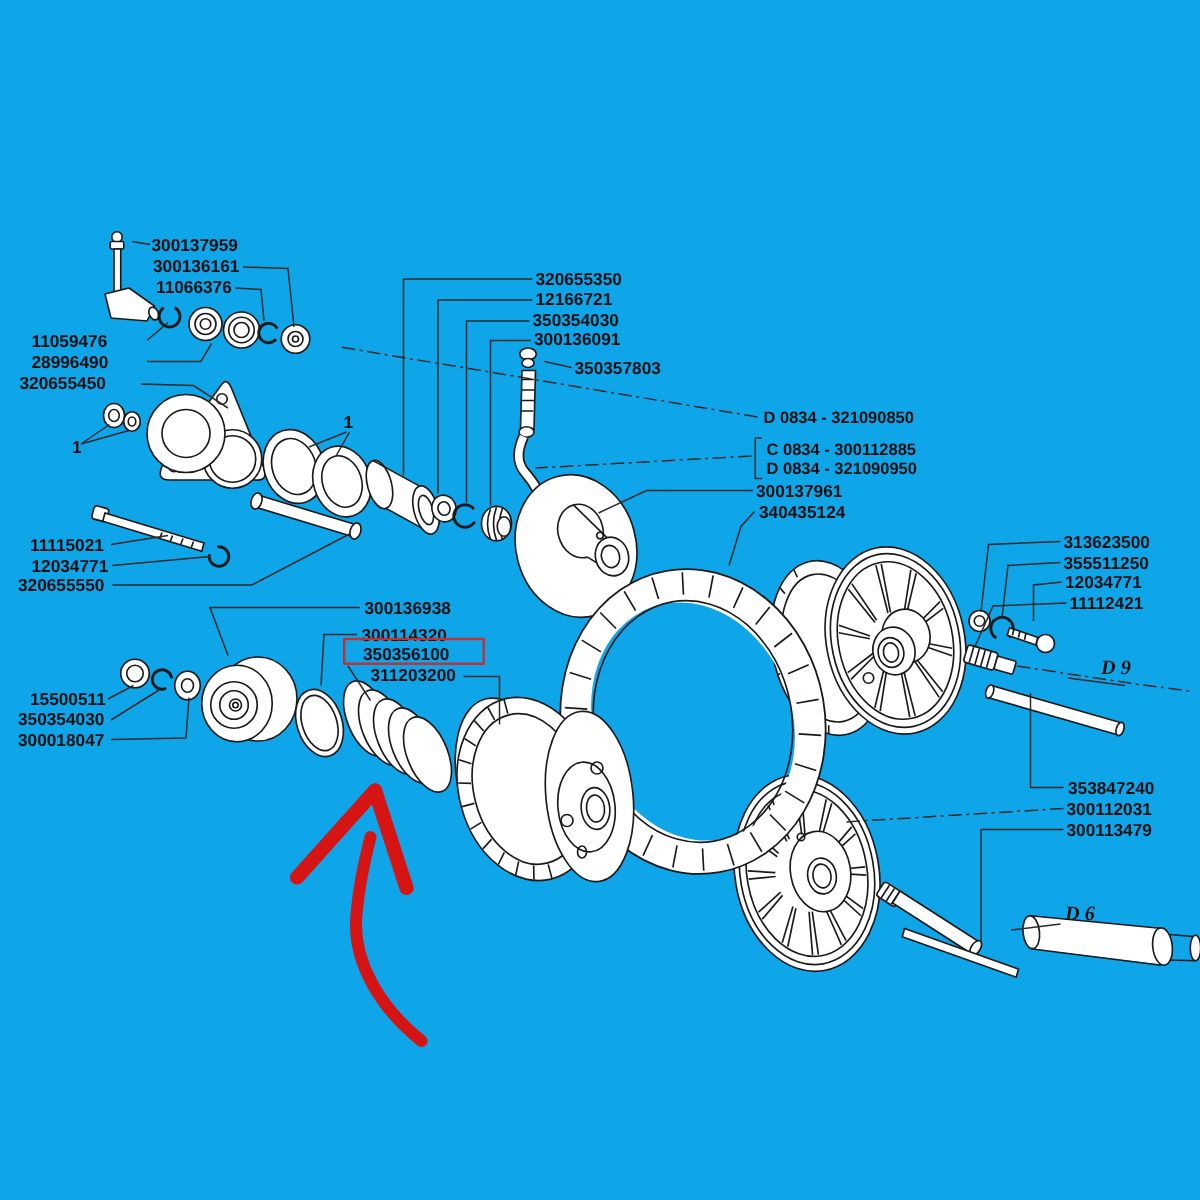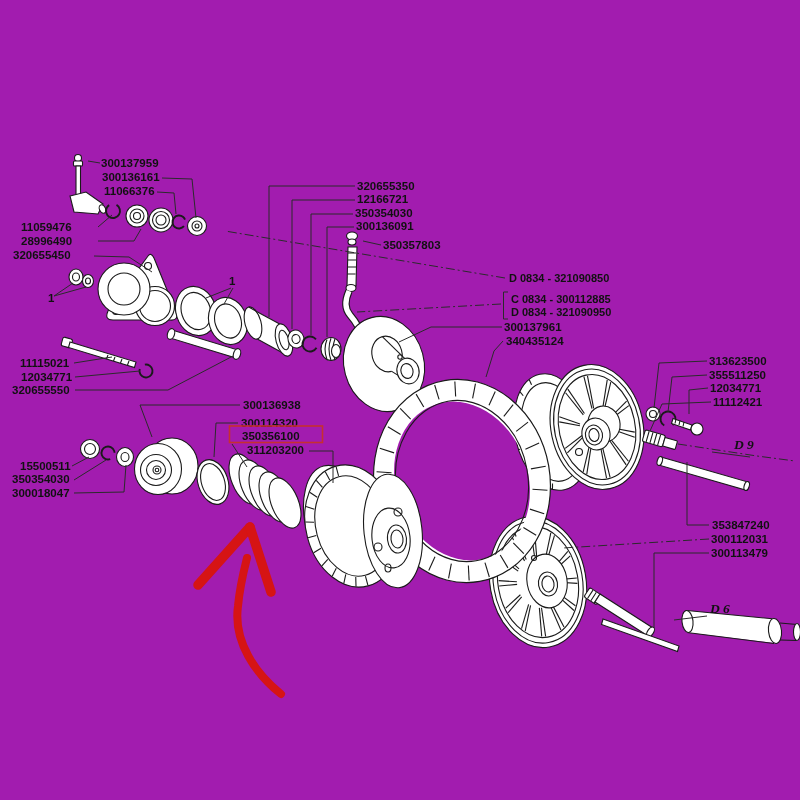--- a/index.html
+++ b/index.html
@@ -1,16 +1,16 @@
 <!DOCTYPE html>
 <html><head>
 <meta charset="utf-8">
 <style>
   html,body{margin:0;padding:0;background:#fff;}
-  .canvas{position:relative;width:800px;height:800px;background:#a21caf;overflow:hidden;}
+  .canvas{position:relative;width:800px;height:800px;background:#0ea5e9;overflow:hidden;}
   svg{position:absolute;left:0;top:0;}
   .s{stroke:#1a1a1a;stroke-width:1.1;fill:none;}
   .sf{stroke:#1a1a1a;stroke-width:1.1;fill:#ffffff;}
   .s2{stroke:#1a1a1a;stroke-width:1.9;fill:none;}
   .ld{stroke:#2b2b2b;stroke-width:1;fill:none;}
   .ldd{stroke:#2b2b2b;stroke-width:1;fill:none;stroke-dasharray:9 3 2 3;}
   .lbl{font:bold 11.5px "Liberation Sans", sans-serif;fill:#111;}
   .lbl-sm{font:bold 11px "Liberation Sans", sans-serif;fill:#111;}
   .ref{font:italic bold 13.5px "Liberation Serif", serif;fill:#111;}
   .red{stroke:#d61414;fill:none;stroke-linecap:round;}

